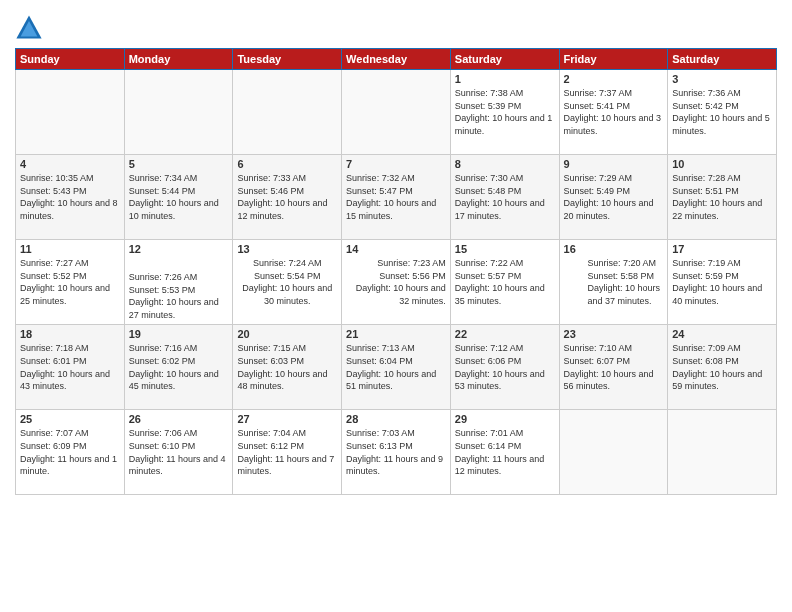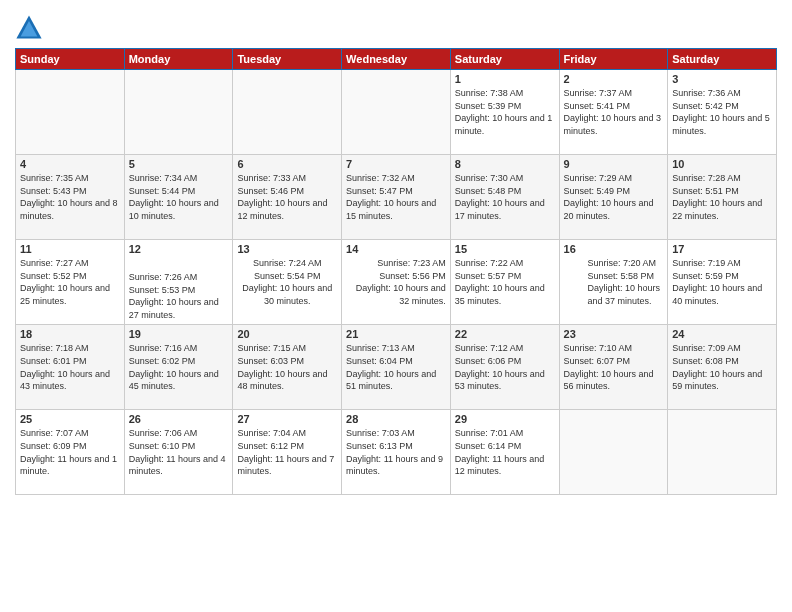--- a/index.html
+++ b/index.html
@@ -150,21 +150,21 @@
           <td>
             <div class="day-num">3</div>
             <div class="day-info" style="white-space: pre-line;">Sunrise: 7:36 AM
 Sunset: 5:42 PM
 Daylight: 10 hours and 5 minutes.</div>
           </td>
         </tr>
         <tr>
           <td>
             <div class="day-num">4</div>
-            <div class="day-info" style="white-space: pre-line;">Sunrise: 7:35 AM
+            <div class="day-info" style="white-space: pre-line;">Sunrise: 10:35 AM
 Sunset: 5:43 PM
 Daylight: 10 hours and 8 minutes.</div>
           </td>
           <td>
             <div class="day-num">5</div>
             <div class="day-info" style="white-space: pre-line;">Sunrise: 7:34 AM
 Sunset: 5:44 PM
 Daylight: 10 hours and 10 minutes.</div>
           </td>
           <td>

